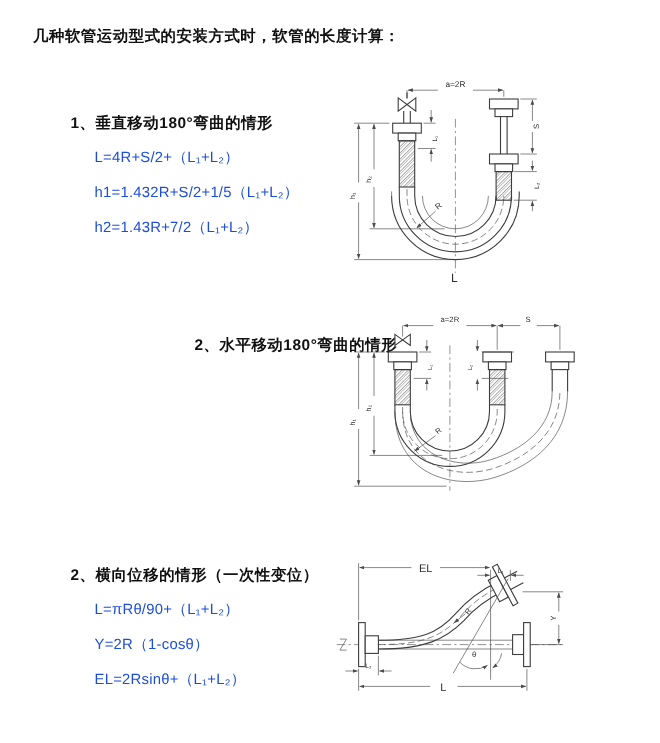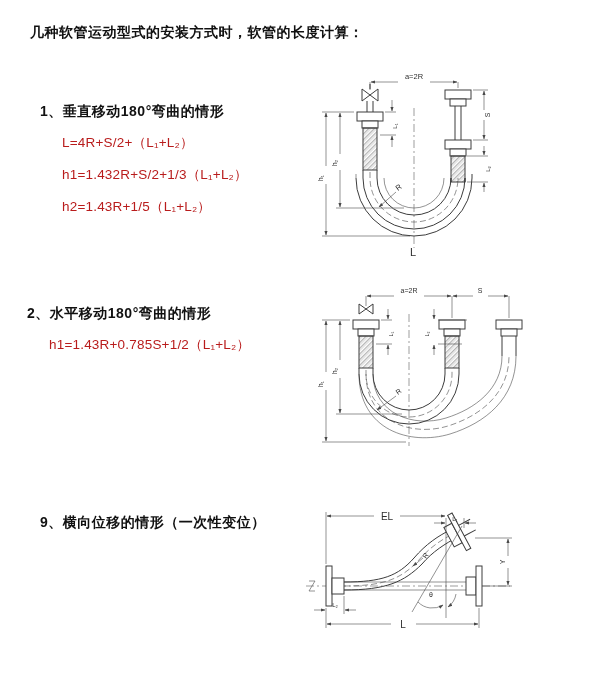--- a/index.html
+++ b/index.html
@@ -1,25 +1,25 @@
 <!DOCTYPE html>
 <html><head>
 <meta charset="utf-8">
 <style>
   * { margin:0; padding:0; box-sizing:border-box; }
   html,body { width:600px; height:675px; background:#ffffff; overflow:hidden;
     font-family:"Liberation Sans","DejaVu Sans",sans-serif; color:#1a1a1a; }
   #page { position:relative; width:600px; height:507px; background:#ffffff; }
   .doc-title { position:absolute; left:30px; top:24px; font-size:14px; font-weight:bold;
     letter-spacing:0.5px; color:#111; }
-  .section-text { position:absolute; width:285px; }
+  .section-text { position:absolute; width:285px;margin-left:24px; }
   .section-heading { font-size:14px; font-weight:bold; color:#111; letter-spacing:0.5px; }
-  .formula { font-size:13.5px; color:#b91c1c; padding-left:22px; letter-spacing:0.2px; }
+  .formula { font-size:13.5px; color:#1d4ed8; padding-left:22px; letter-spacing:0.2px; }
   #sec1-text { left:40px; top:103px; }
-  #sec2-text { left:27px; top:305px; }
+  #sec2-text { left:52px; top:305px;text-align:right; }
   #sec3-text { left:40px; top:514px; }
   .formula-list { margin-top:6px; }
   .formula { line-height:32px; height:32px; white-space:nowrap; }
   .diagram { position:absolute; }
   #diagram-1 { left:306px; top:66px; }
   #diagram-2 { left:310px; top:284px; }
   #diagram-3 { left:296px; top:496px; }
   svg text { fill:#2e2e2e; font-family:"Liberation Sans","DejaVu Sans",sans-serif; }
   .cad { stroke:#3c3c3c; stroke-width:1; fill:none; }
   .cad-thin { stroke:#4a4a4a; stroke-width:0.6; fill:none; }
@@ -33,22 +33,22 @@
 <body>
 
 <div id="page">
 
   <div class="doc-title">几种软管运动型式的安装方式时，软管的长度计算：</div>
 
   <div class="section-text" id="sec1-text">
     <div class="section-heading">1、垂直移动180°弯曲的情形</div>
     <div class="formula-list">
       <div class="formula">L=4R+S/2+（L₁+L₂）</div>
-      <div class="formula">h1=1.432R+S/2+1/3（L₁+L₂）</div>
-      <div class="formula">h2=1.43R+1/5（L₁+L₂）</div>
+      <div class="formula">h1=1.432R+S/2+1/5（L₁+L₂）</div>
+      <div class="formula">h2=1.43R+7/2（L₁+L₂）</div>
     </div>
   </div>
 
   <svg id="diagram-1" class="diagram" width="288" height="198" viewBox="0 0 288 198">
     <defs>
       <marker id="a1" viewBox="0 0 10 10" refX="9" refY="5" markerWidth="8" markerHeight="8" orient="auto">
         <path d="M0,1.5L10,5L0,8.5z" class="dimarrow"></path>
       </marker>
       <pattern id="hatch1" width="4" height="4" patternUnits="userSpaceOnUse" patternTransform="rotate(45)">
         <line x1="0" y1="0" x2="0" y2="4" stroke="#6a6a6a" stroke-width="1"></line>
@@ -141,21 +141,20 @@
       <line class="dim" x1="161" y1="116" x2="182" y2="116"></line>
       <path class="dim" d="M178,80 L178,89" marker-end="url(#a1)"></path>
       <path class="dim" d="M178,126 L178,117" marker-end="url(#a1)"></path>
       <text x="184" y="103" font-size="6" transform="rotate(-90 184 103)" text-anchor="middle">L₂</text>
     </g>
   </svg>
 
   <div class="section-text" id="sec2-text">
     <div class="section-heading">2、水平移动180°弯曲的情形</div>
     <div class="formula-list">
-      <div class="formula">h1=1.43R+0.785S+1/2（L₁+L₂）</div>
     </div>
   </div>
 
   <svg id="diagram-2" class="diagram" width="288" height="172" viewBox="0 0 288 172">
     <defs>
       <marker id="a2" viewBox="0 0 10 10" refX="9" refY="5" markerWidth="8" markerHeight="8" orient="auto">
         <path d="M0,1.5L10,5L0,8.5z" class="dimarrow"></path>
       </marker>
       <pattern id="hatch2" width="4" height="4" patternUnits="userSpaceOnUse" patternTransform="rotate(45)">
         <line x1="0" y1="0" x2="0" y2="4" stroke="#6a6a6a" stroke-width="1"></line>
@@ -242,21 +241,26 @@
     <g>
       <line class="dim" x1="157" y1="36" x2="128" y2="36"></line>
       <line class="dim" x1="152" y1="60" x2="128" y2="60"></line>
       <path class="dim" d="M124,25 L124,35" marker-end="url(#a2)"></path>
       <path class="dim" d="M124,71 L124,61" marker-end="url(#a2)"></path>
       <text x="119" y="50" font-size="5.5" transform="rotate(-90 119 50)" text-anchor="middle">L₂</text>
     </g>
   </svg>
 
   <div class="section-text" id="sec3-text">
-    <div class="section-heading">9、横向位移的情形（一次性变位）</div>
+    <div class="section-heading">2、横向位移的情形（一次性变位）</div>
+    <div class="formula-list">
+      <div class="formula">L=πRθ/90+（L₁+L₂）</div>
+      <div class="formula">Y=2R（1-cosθ）</div>
+      <div class="formula">EL=2Rsinθ+（L₁+L₂）</div>
+    </div>
   </div>
 
   <svg id="diagram-3" class="diagram" width="302" height="152" viewBox="0 0 302 152">
     <defs>
       <marker id="a3" viewBox="0 0 10 10" refX="9" refY="5" markerWidth="8" markerHeight="8" orient="auto">
         <path d="M0,1.5L10,5L0,8.5z" class="dimarrow"></path>
       </marker>
     </defs>
 
     <line class="center" x1="10" y1="90" x2="214" y2="90"></line>

